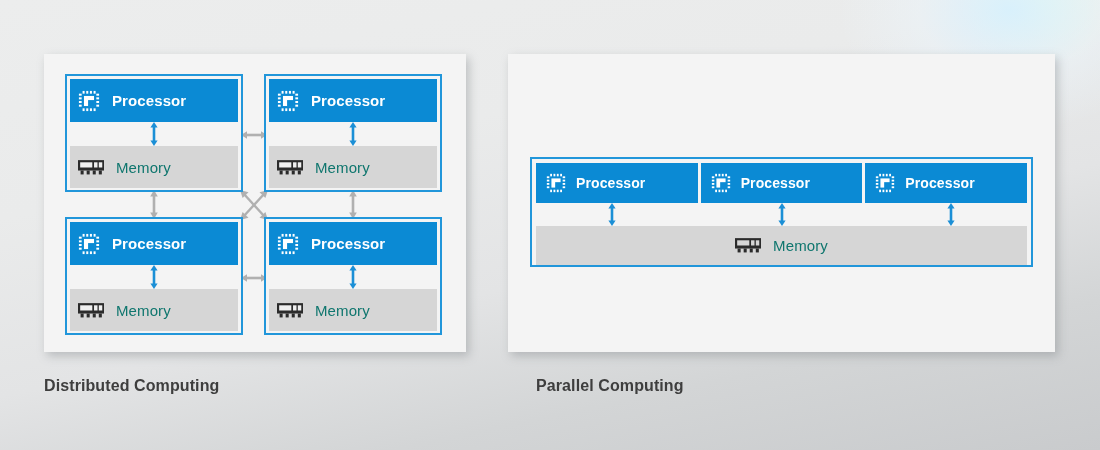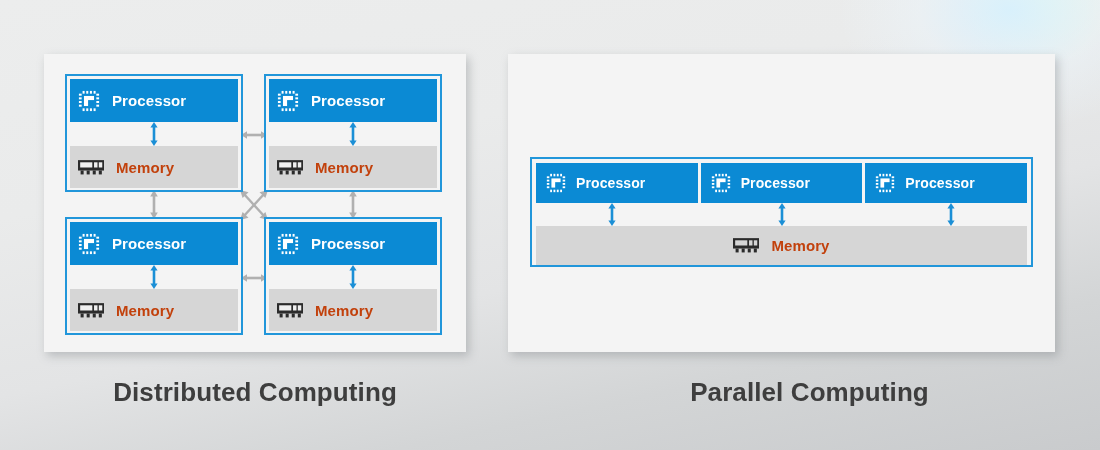--- a/index.html
+++ b/index.html
@@ -32,25 +32,24 @@
     background: #f4f4f4;
     box-shadow: 3px 4px 9px rgba(120,125,130,0.40);
   }
   #panel-left  { left: 44px;  top: 54px;  width: 422px; height: 298px; }
   #panel-right { left: 508px; top: 54px;  width: 547px; height: 298px; }
 
   
   .caption {
     position: absolute;
     top: 377px;
-    font-size: 26px;
+    font-size: 16px;
     font-weight: 600;
     color: #3e3e3e;
     letter-spacing: 0.1px;
-    text-align: center;
     white-space: nowrap;
   }
   #caption-left  { left: 44px;  width: 422px; }
   #caption-right { left: 536px; width: 547px; }
 
   
   .node {
     position: absolute;
     border: 2px solid #2196da;
     background: #f4f4f4;
@@ -75,23 +74,23 @@
   .gap { height: 24px; background: #f4f4f4; position: relative; }
 
   .mem-bar {
     height: 42px;
     background: #d6d6d6;
     display: flex;
     align-items: center;
     padding-left: 8px;
   }
   .mem-label {
-    color: #c2410c;
+    color: #0f766e;
     font-size: 15px;
-    font-weight: bold;
+    font-weight: normal;
     margin-left: 12px;
     letter-spacing: 0.1px;
   }
 
   
   #node-0 { left: 65px;  top: 74px;  width: 178px; height: 118px; }
   #node-1 { left: 264px; top: 74px;  width: 178px; height: 118px; }
   #node-2 { left: 65px;  top: 217px; width: 178px; height: 118px; }
   #node-3 { left: 264px; top: 217px; width: 178px; height: 118px; }
 

